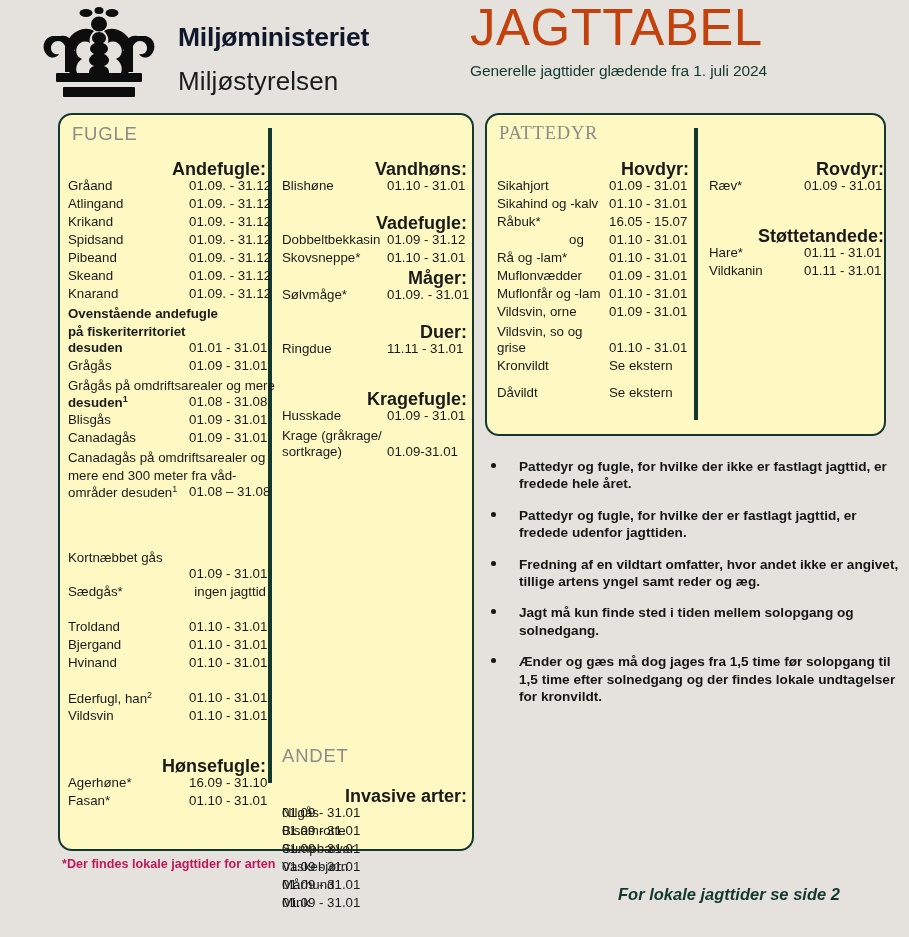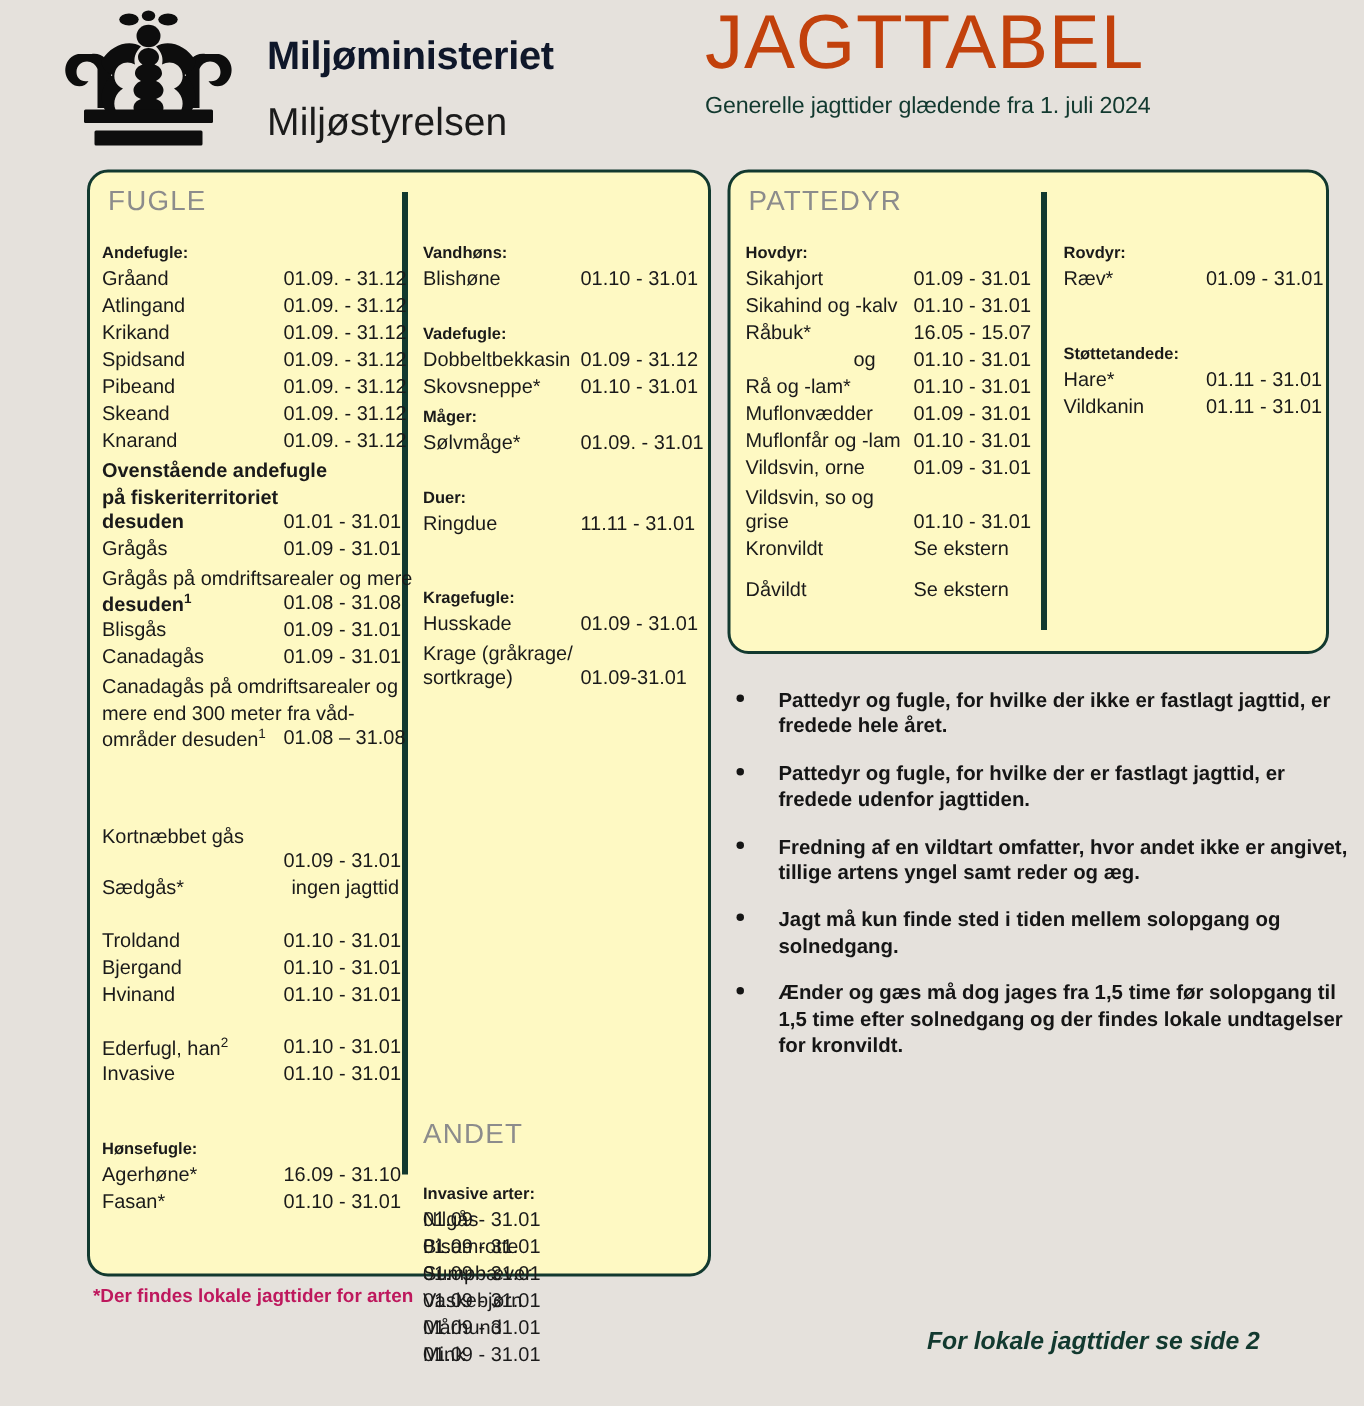--- a/index.html
+++ b/index.html
@@ -82,21 +82,21 @@
     width: 401px; height: 323px;
   }
   .panel-heading {
     position: absolute;
     font-size: 18.5px;
     color: #8c8c8c;
     letter-spacing: 0.8px;
     font-weight: 400;
   }
   #heading-fugle { left: 12px; top: 8px; }
-  #heading-pattedyr { left: 12px; top: 8px; }
+  #heading-pattedyr { left: 12px; top: 8px; font-family: Liberation Serif, serif; }
 
   .divider {
     position: absolute;
     width: 4px;
     background: #12392f;
   }
   #divider-fugle  { left: 208px; top: 13px; height: 655px; }
   #divider-pattedyr { left: 207px; top: 13px; height: 292px; }
 
   .col {
@@ -124,24 +124,25 @@
     top: 0;
     white-space: nowrap;
   }
   #fugle-col-left .row .pd  { left: 121px; }
   #fugle-col-right .row .pd { left: 105px; }
   #pattedyr-col-left .row .pd  { left: 112px; }
   #pattedyr-col-right .row .pd { left: 95px; }
 
   .grp {
     font-weight: bold;
-    font-size: 11px;
+    font-size: 18px;
     height: 19px;
     line-height: 19px;
     white-space: nowrap;
+    text-align: right;
   }
   .note {
     height: 18px;
     line-height: 18px;
     white-space: nowrap;
   }
   .note.b { font-weight: bold; }
   .spacer-sm { height: 9px; }
   .spacer-md { height: 17px; }
   .spacer-lg { height: 30px; }
@@ -326,21 +327,21 @@
       <div class="row">
         <span class="nm">Hvinand</span>
         <span class="pd">01.10 - 31.01</span>
       </div>
       <div class="spacer-md"></div>
       <div class="row">
         <span class="nm">Ederfugl, han<span class="sup">2</span></span>
         <span class="pd">01.10 - 31.01</span>
       </div>
       <div class="row">
-        <span class="nm">Invasive</span>
+        <span class="nm">Vildsvin</span>
         <span class="pd">01.10 - 31.01</span>
       </div>
       <div class="spacer-lg"></div>
       <div class="grp">Hønsefugle:</div>
       <div class="row">
         <span class="nm">Agerhøne*</span>
         <span class="pd">16.09 - 31.10</span>
       </div>
       <div class="row">
         <span class="nm">Fasan*</span>

